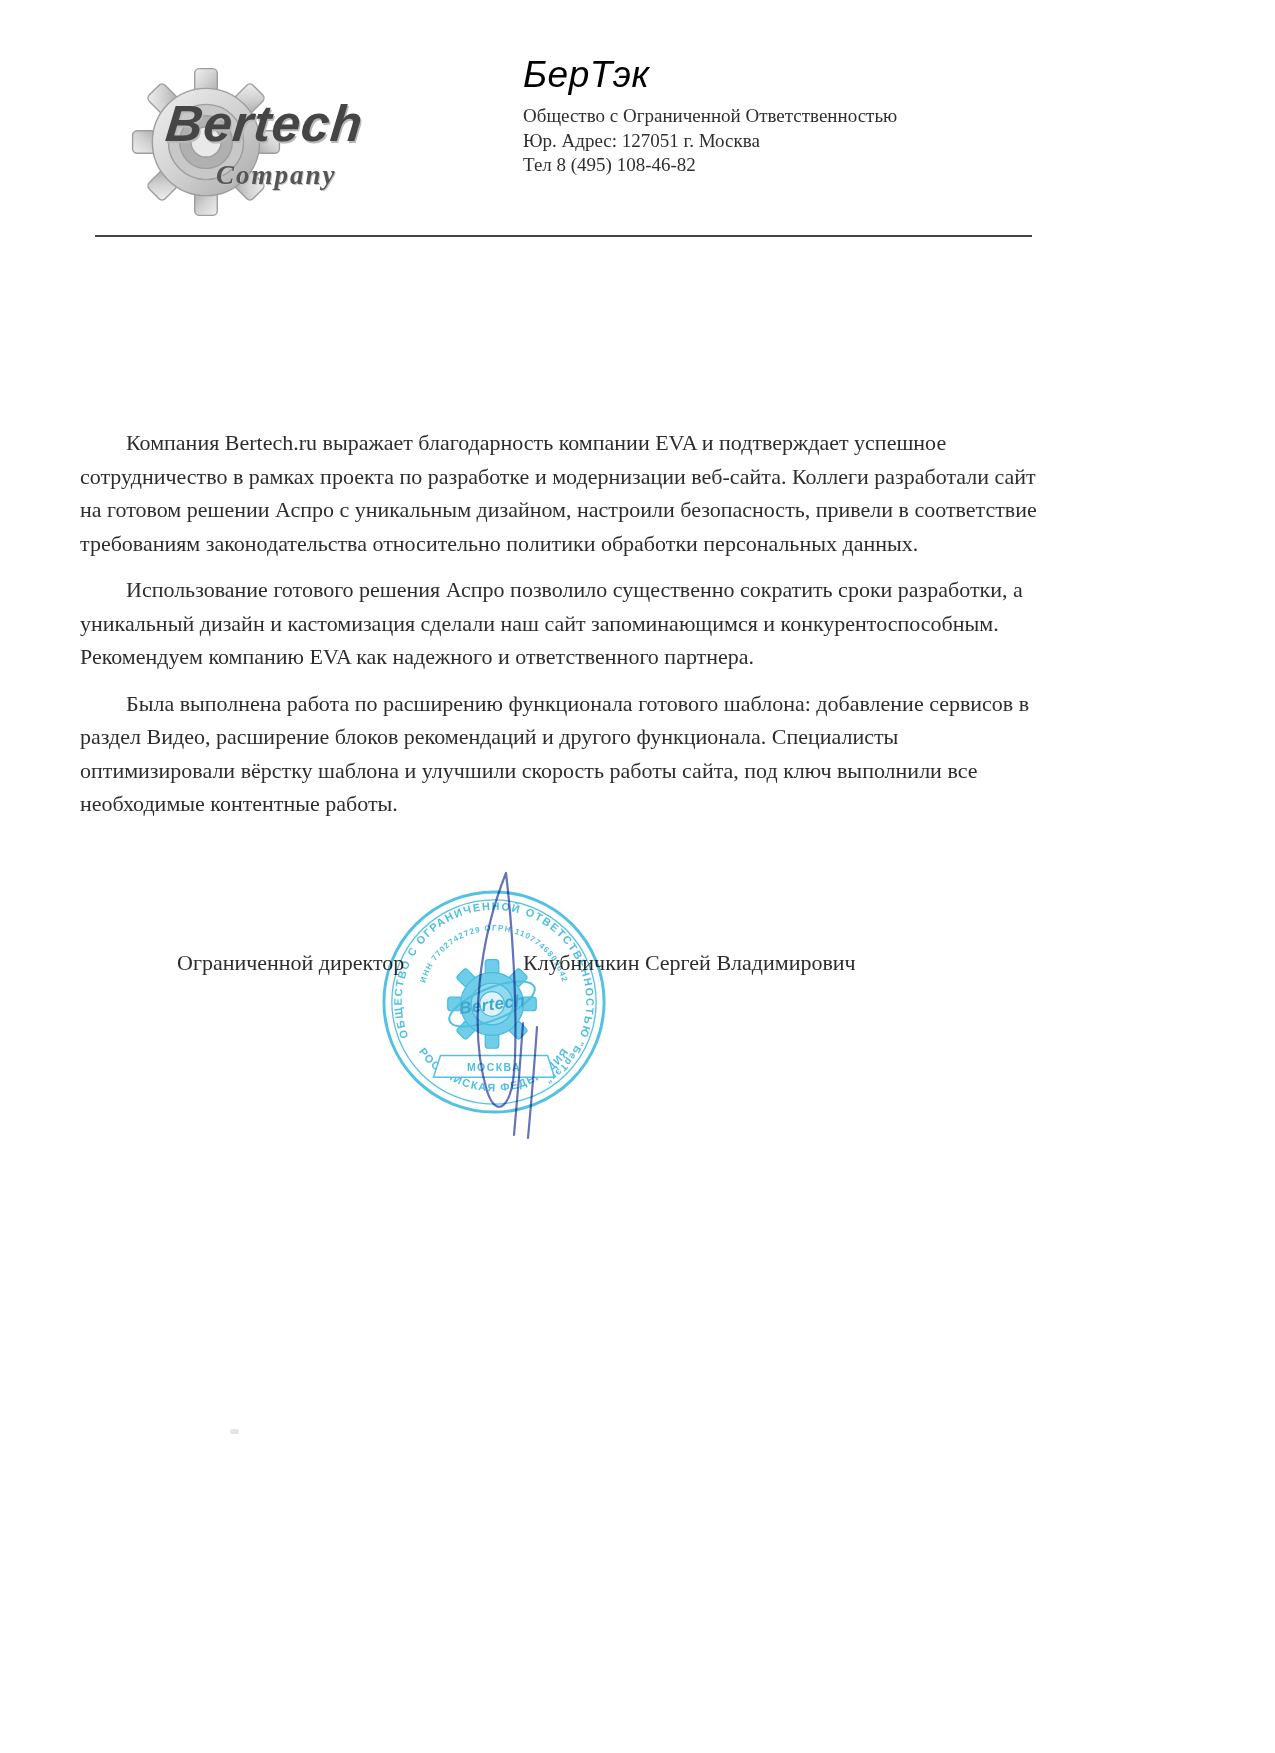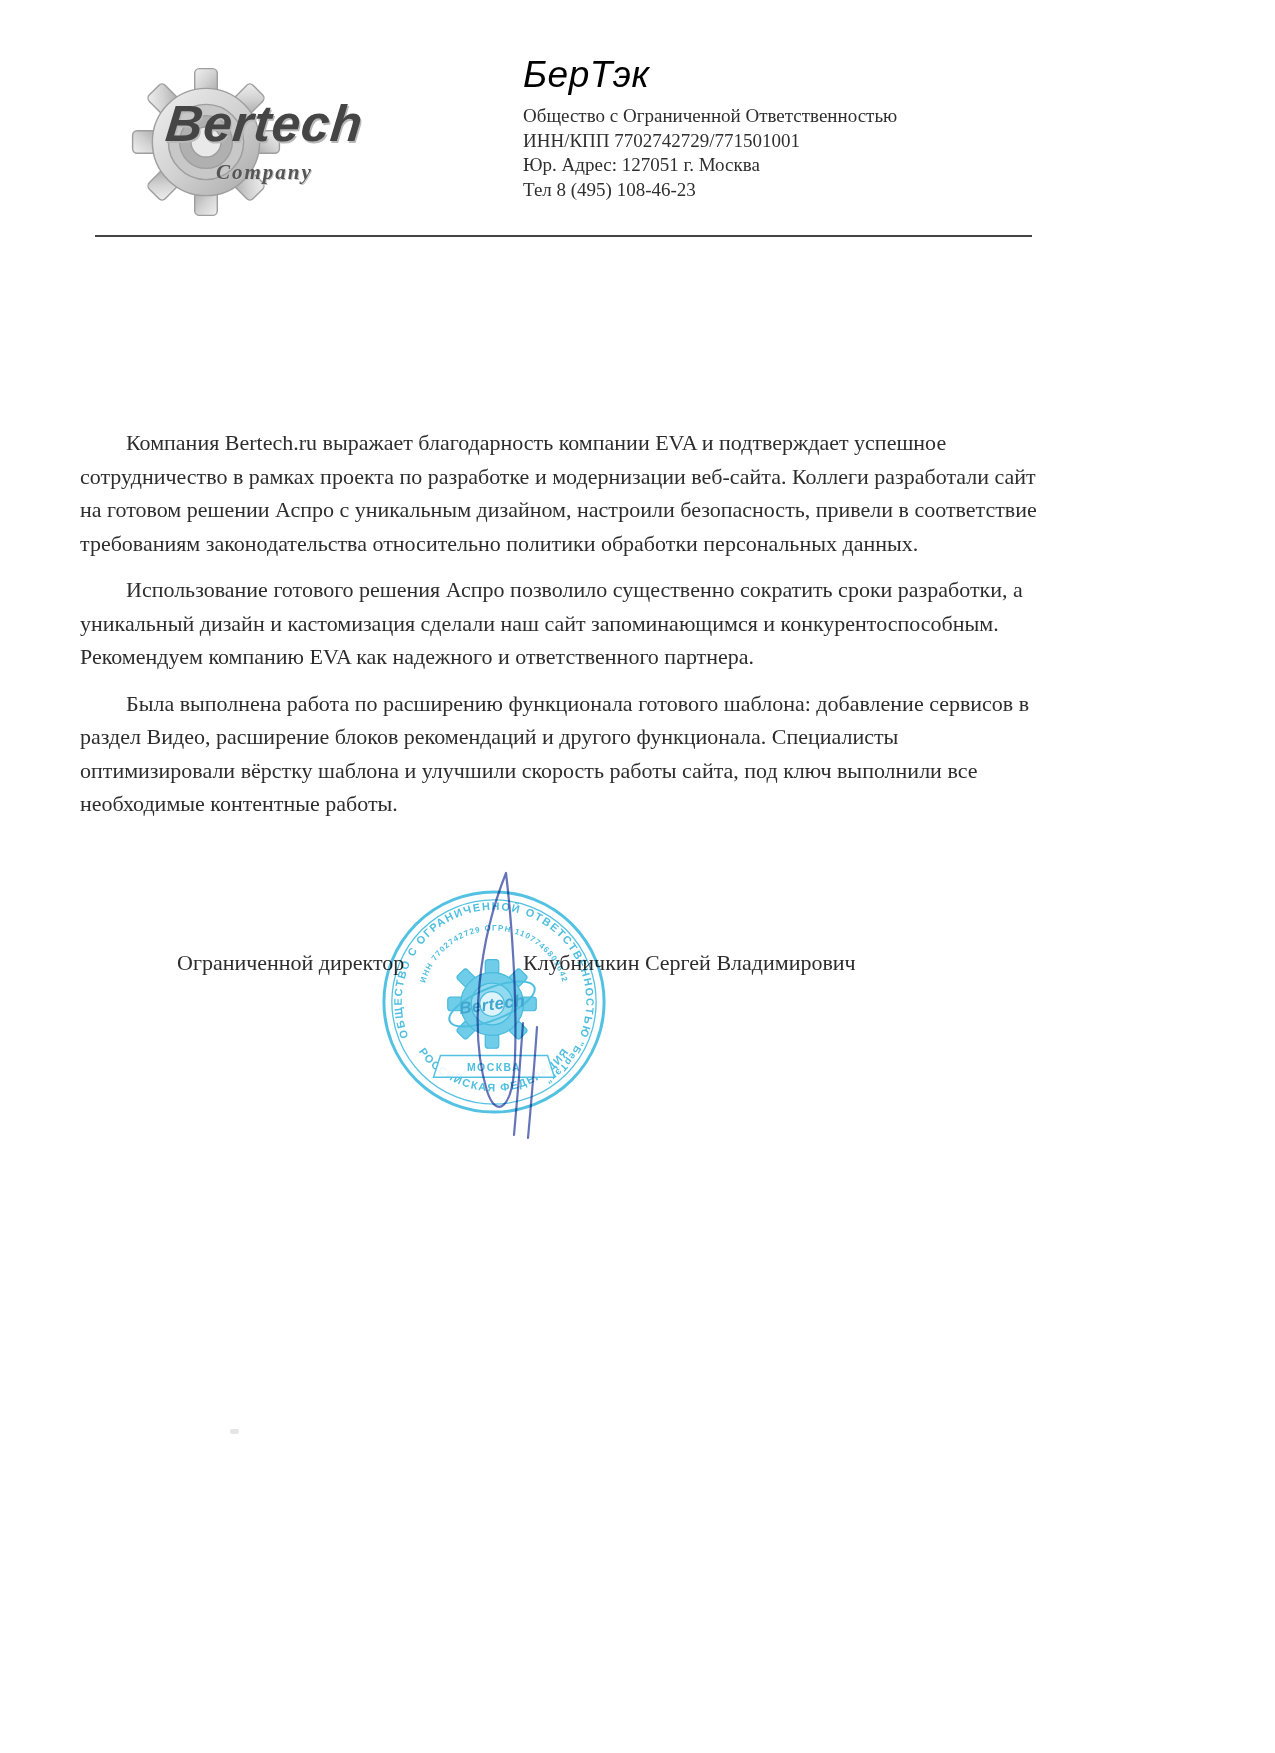--- a/index.html
+++ b/index.html
@@ -16,21 +16,21 @@
     position:absolute; left:46px; top:38px;
     font-family:"Liberation Sans", sans-serif; font-style:italic; font-weight:bold;
     font-size:51px; letter-spacing:1px; color:#454545;
     transform:skewX(-6deg);
     text-shadow:1.5px 1.5px 0 #b9b9b9;
     white-space:nowrap;
   }
   .logo-subtitle {
     position:absolute; left:96px; top:104px;
     font-family:"Liberation Serif", serif; font-style:italic; font-weight:bold;
-    font-size:21px; letter-spacing:2px; color:#555555;
+    font-size:27px; letter-spacing:2px; color:#555555;
     text-shadow:1px 1px 0 #c4c4c4;
   }
 
   
   .header-block { position:absolute; left:523px; top:54px; }
   .company-name {
     font-family:"Liberation Sans", sans-serif; font-style:italic;
     font-size:37px; color:#000000; letter-spacing:0.5px; margin-bottom:8px;
   }
   .info-line { font-size:19px; line-height:24.5px; color:#2f2f2f; white-space:nowrap; }
@@ -97,23 +97,22 @@
         <circle r="16" fill="#e9e9e9"></circle>
       </g>
     </svg>
     <div class="logo-name">Bertech</div>
     <div class="logo-subtitle">Company</div>
   </div>
 
   <div class="header-block">
     <div class="company-name">БерТэк</div>
     <div class="info-line">Общество с Ограниченной Ответственностью</div>
-    <div class="info-line">ИНН/КПП 7702742729/771501001</div>
     <div class="info-line">Юр. Адрес: 127051 г. Москва</div>
-    <div class="info-line">Тел 8 (495) 108-46-23</div>
+    <div class="info-line">Тел 8 (495) 108-46-82</div>
   </div>
 
   <div class="divider"></div>
 
   <div class="body-text">
     <p class="para">Компания Bertech.ru выражает благодарность компании EVA и подтверждает успешное сотрудничество в рамках проекта по разработке и модернизации веб-сайта. Коллеги разработали сайт на готовом решении Аспро с уникальным дизайном, настроили безопасность, привели в соответствие требованиям законодательства относительно политики обработки персональных данных.</p>
     <p class="para">Использование готового решения Аспро позволило существенно сократить сроки разработки, а уникальный дизайн и кастомизация сделали наш сайт запоминающимся и конкурентоспособным. Рекомендуем компанию EVA как надежного и ответственного партнера.</p>
     <p class="para">Была выполнена работа по расширению функционала готового шаблона: добавление сервисов в раздел Видео, расширение блоков рекомендаций и другого функционала. Специалисты оптимизировали вёрстку шаблона и улучшили скорость работы сайта, под ключ выполнили все необходимые контентные работы.</p>
   </div>
 

